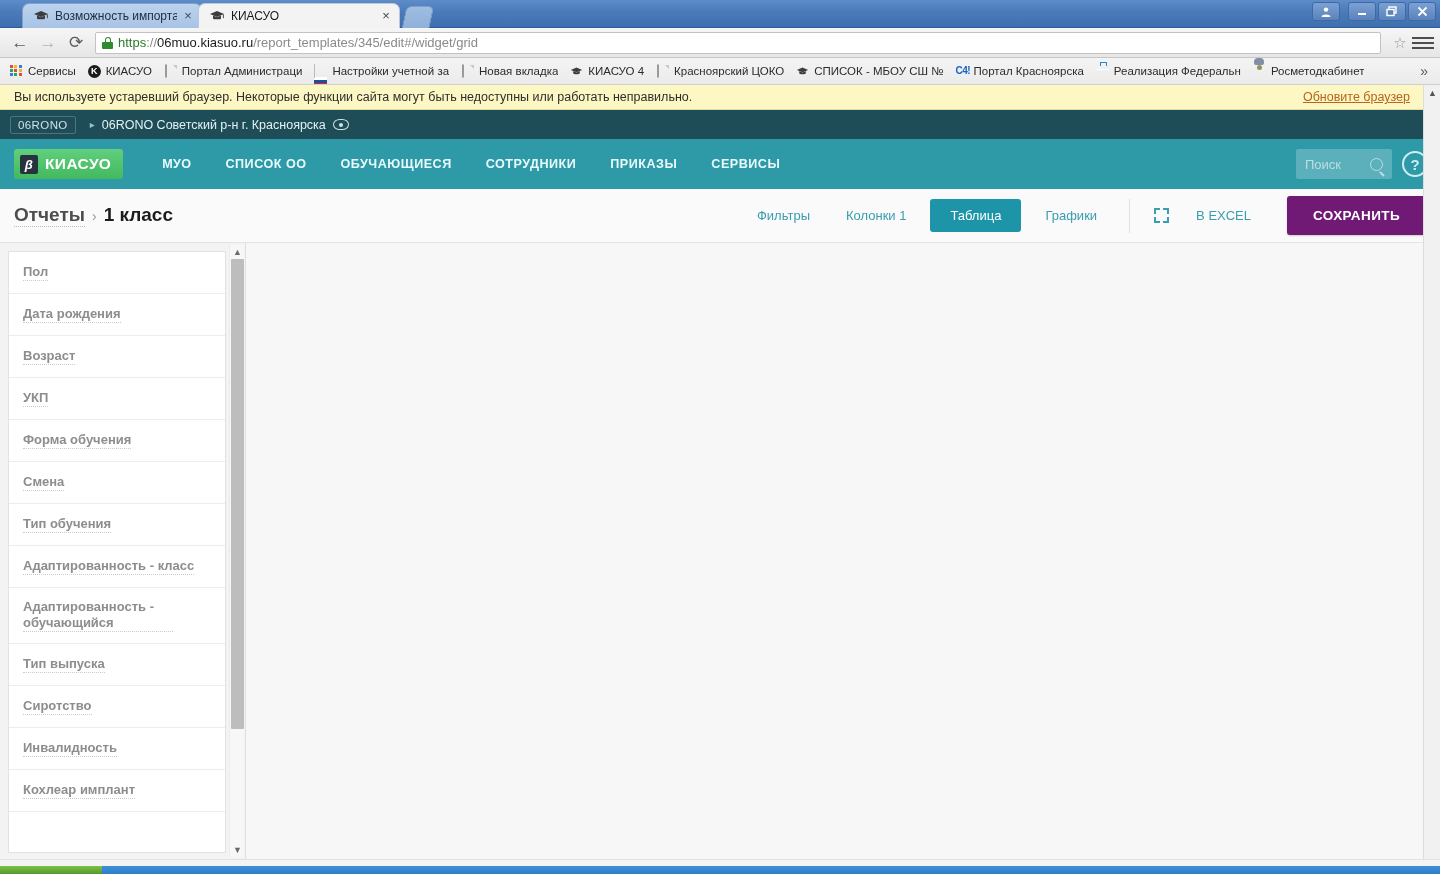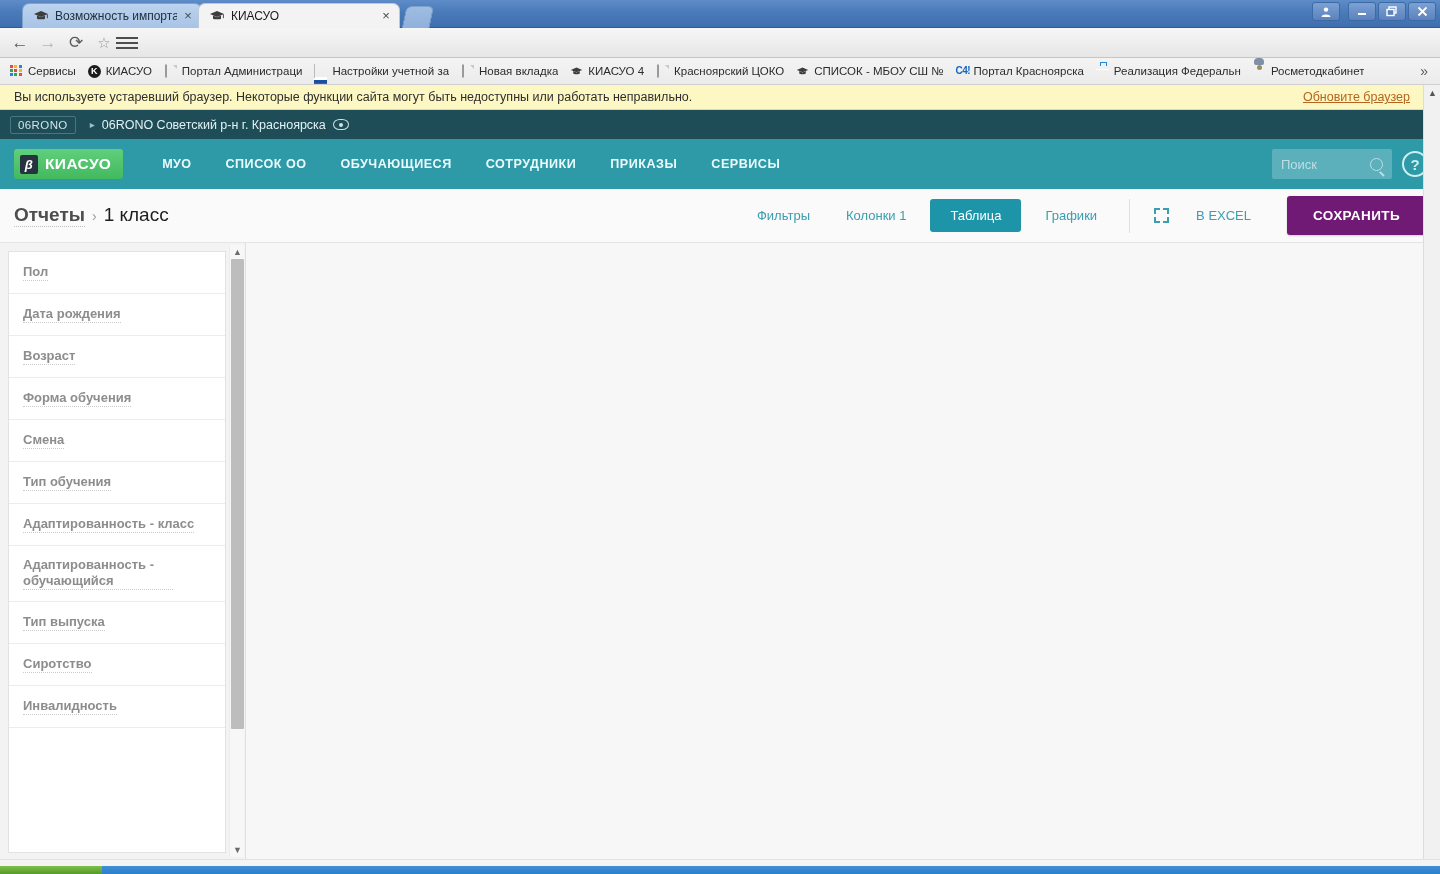--- a/index.html
+++ b/index.html
@@ -313,21 +313,21 @@
     display: flex; align-items: center; justify-content: center;
     font-size: 13px; font-style: italic; font-weight: bold;
   }
   .navlinks { display: flex; align-items: center; gap: 0; margin-left: 22px; }
   .navlink {
     color: #e9fbfd; font-size: 12.6px; font-weight: bold;
     letter-spacing: .5px; padding: 0 17px; white-space: nowrap;
   }
   .nav-right { margin-left: auto; display: flex; align-items: center; gap: 10px; padding-right: 12px; }
   .searchbox {
-    width: 120px; height: 30px;
+    width: 96px; height: 30px;
     background: rgba(255,255,255,0.22);
     border-radius: 2px;
     display: flex; align-items: center;
     padding: 0 9px;
     color: #d3edf1;
     font-size: 13px;
   }
   .searchbox .sterm { flex: 1 1 auto; color: #bcdfe4; }
   .mag { width: 13px; height: 13px; border: 1.7px solid #bcdfe4; border-radius: 50%; position: relative; flex:0 0 13px;}
   .mag::after {
@@ -350,21 +350,21 @@
     align-items: center;
     padding: 0 14px 0 14px;
   }
   .crumb { display: flex; align-items: baseline; gap: 7px; }
   .crumb-root {
     font-size: 19px; color: #4d4d4d;
     border-bottom: 1px dotted #bdbdbd;
     font-weight: bold;
   }
   .crumb-sep { color: #9b9b9b; font-size: 14px; }
-  .crumb-leaf { font-size: 19px; font-weight: normal; color: #1c1c1c; }
+  .crumb-leaf { font-size: 19px; font-weight: bold; color: #1c1c1c; }
   .tb-right { margin-left: auto; display: flex; align-items: center; gap: 0; }
   .tb-divider { width: 1px; height: 34px; background: #e0e0e0; margin: 0 14px; }
   .tb-link {
     color: #3a9db0; font-size: 13px; padding: 0 18px;
     white-space: nowrap;
   }
   .tb-chip {
     background: #1d94a8; color: #ffffff;
     font-size: 13px; padding: 9px 20px; border-radius: 3px;
     margin: 0 6px;
@@ -545,20 +545,30 @@
         </svg>
       </div>
     </div>
   </div>
 
   <div class="navbar">
     <div class="navbtn">←</div>
     <div class="navbtn dim">→</div>
     <div class="navbtn">⟳</div>
 
+    <div class="omnibox">
+      <span class="lock">
+        <span class="shackle"></span>
+          <span class="body"></span>
+      </span>
+      <span class="url-scheme">https</span>
+        <span class="url-path">://</span>
+        <span class="url-host">06muo.kiasuo.ru</span>
+        <span class="url-path">/report_templates/345/edit#/widget/grid</span>
+    </div>
 
     <div class="star">☆</div>
     <div class="hamburger">
         <i></i>
         <i></i>
         <i></i>
       </div>
   </div>
 
   <div class="bookmarks">
@@ -715,20 +725,23 @@
           <div class="fieldrow">
             <span class="flabel">Пол</span>
           </div>
           <div class="fieldrow">
             <span class="flabel">Дата рождения</span>
           </div>
           <div class="fieldrow">
             <span class="flabel">Возраст</span>
           </div>
           <div class="fieldrow">
+            <span class="flabel">УКП</span>
+          </div>
+          <div class="fieldrow">
             <span class="flabel">Форма обучения</span>
           </div>
           <div class="fieldrow">
             <span class="flabel">Смена</span>
           </div>
           <div class="fieldrow">
             <span class="flabel">Тип обучения</span>
           </div>
           <div class="fieldrow">
             <span class="flabel">Адаптированность - класс</span>
@@ -737,20 +750,23 @@
             <span class="flabel" style="max-width:150px;display:inline-block;">Адаптированность - обучающийся</span>
           </div>
           <div class="fieldrow">
             <span class="flabel">Тип выпуска</span>
           </div>
           <div class="fieldrow">
             <span class="flabel">Сиротство</span>
           </div>
           <div class="fieldrow">
             <span class="flabel">Инвалидность</span>
+          </div>
+          <div class="fieldrow">
+            <span class="flabel">Кохлеар имплант</span>
           </div>
         </div>
 
         <div class="sbar">
           <div class="arrow up">▲</div>
           <div class="thumb"></div>
           <div class="arrow down">▼</div>
         </div>
       </div>
 

